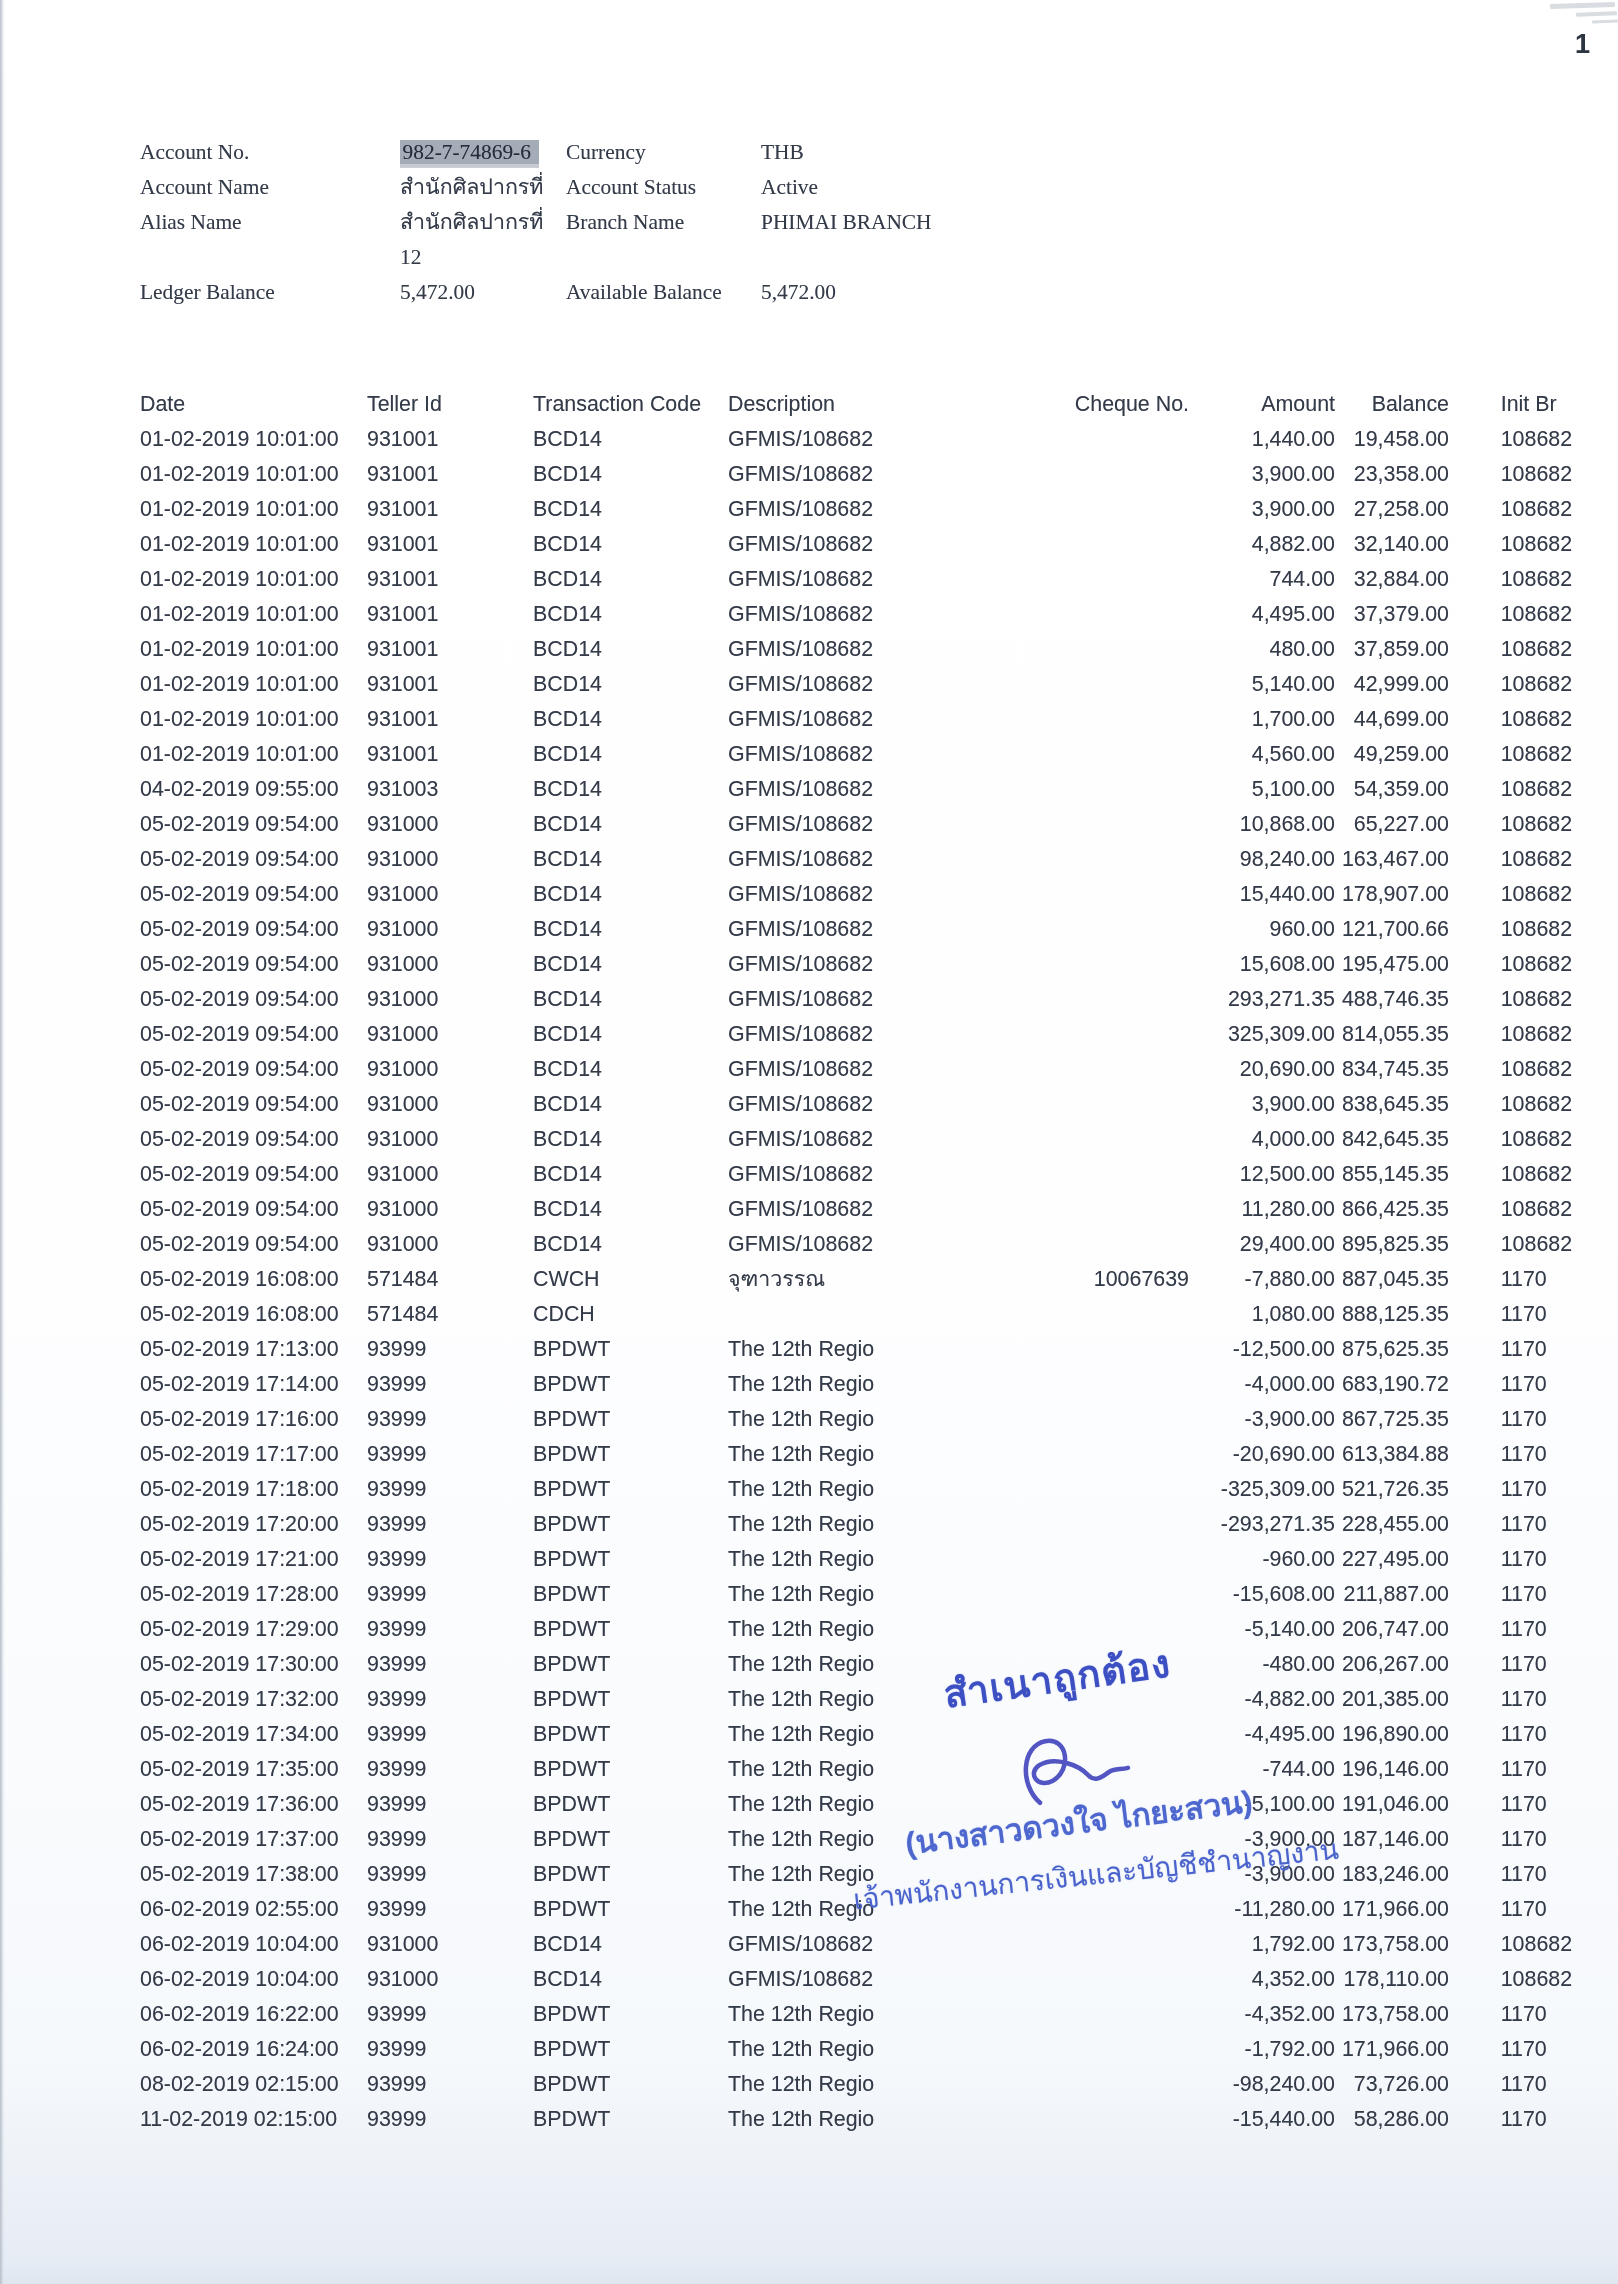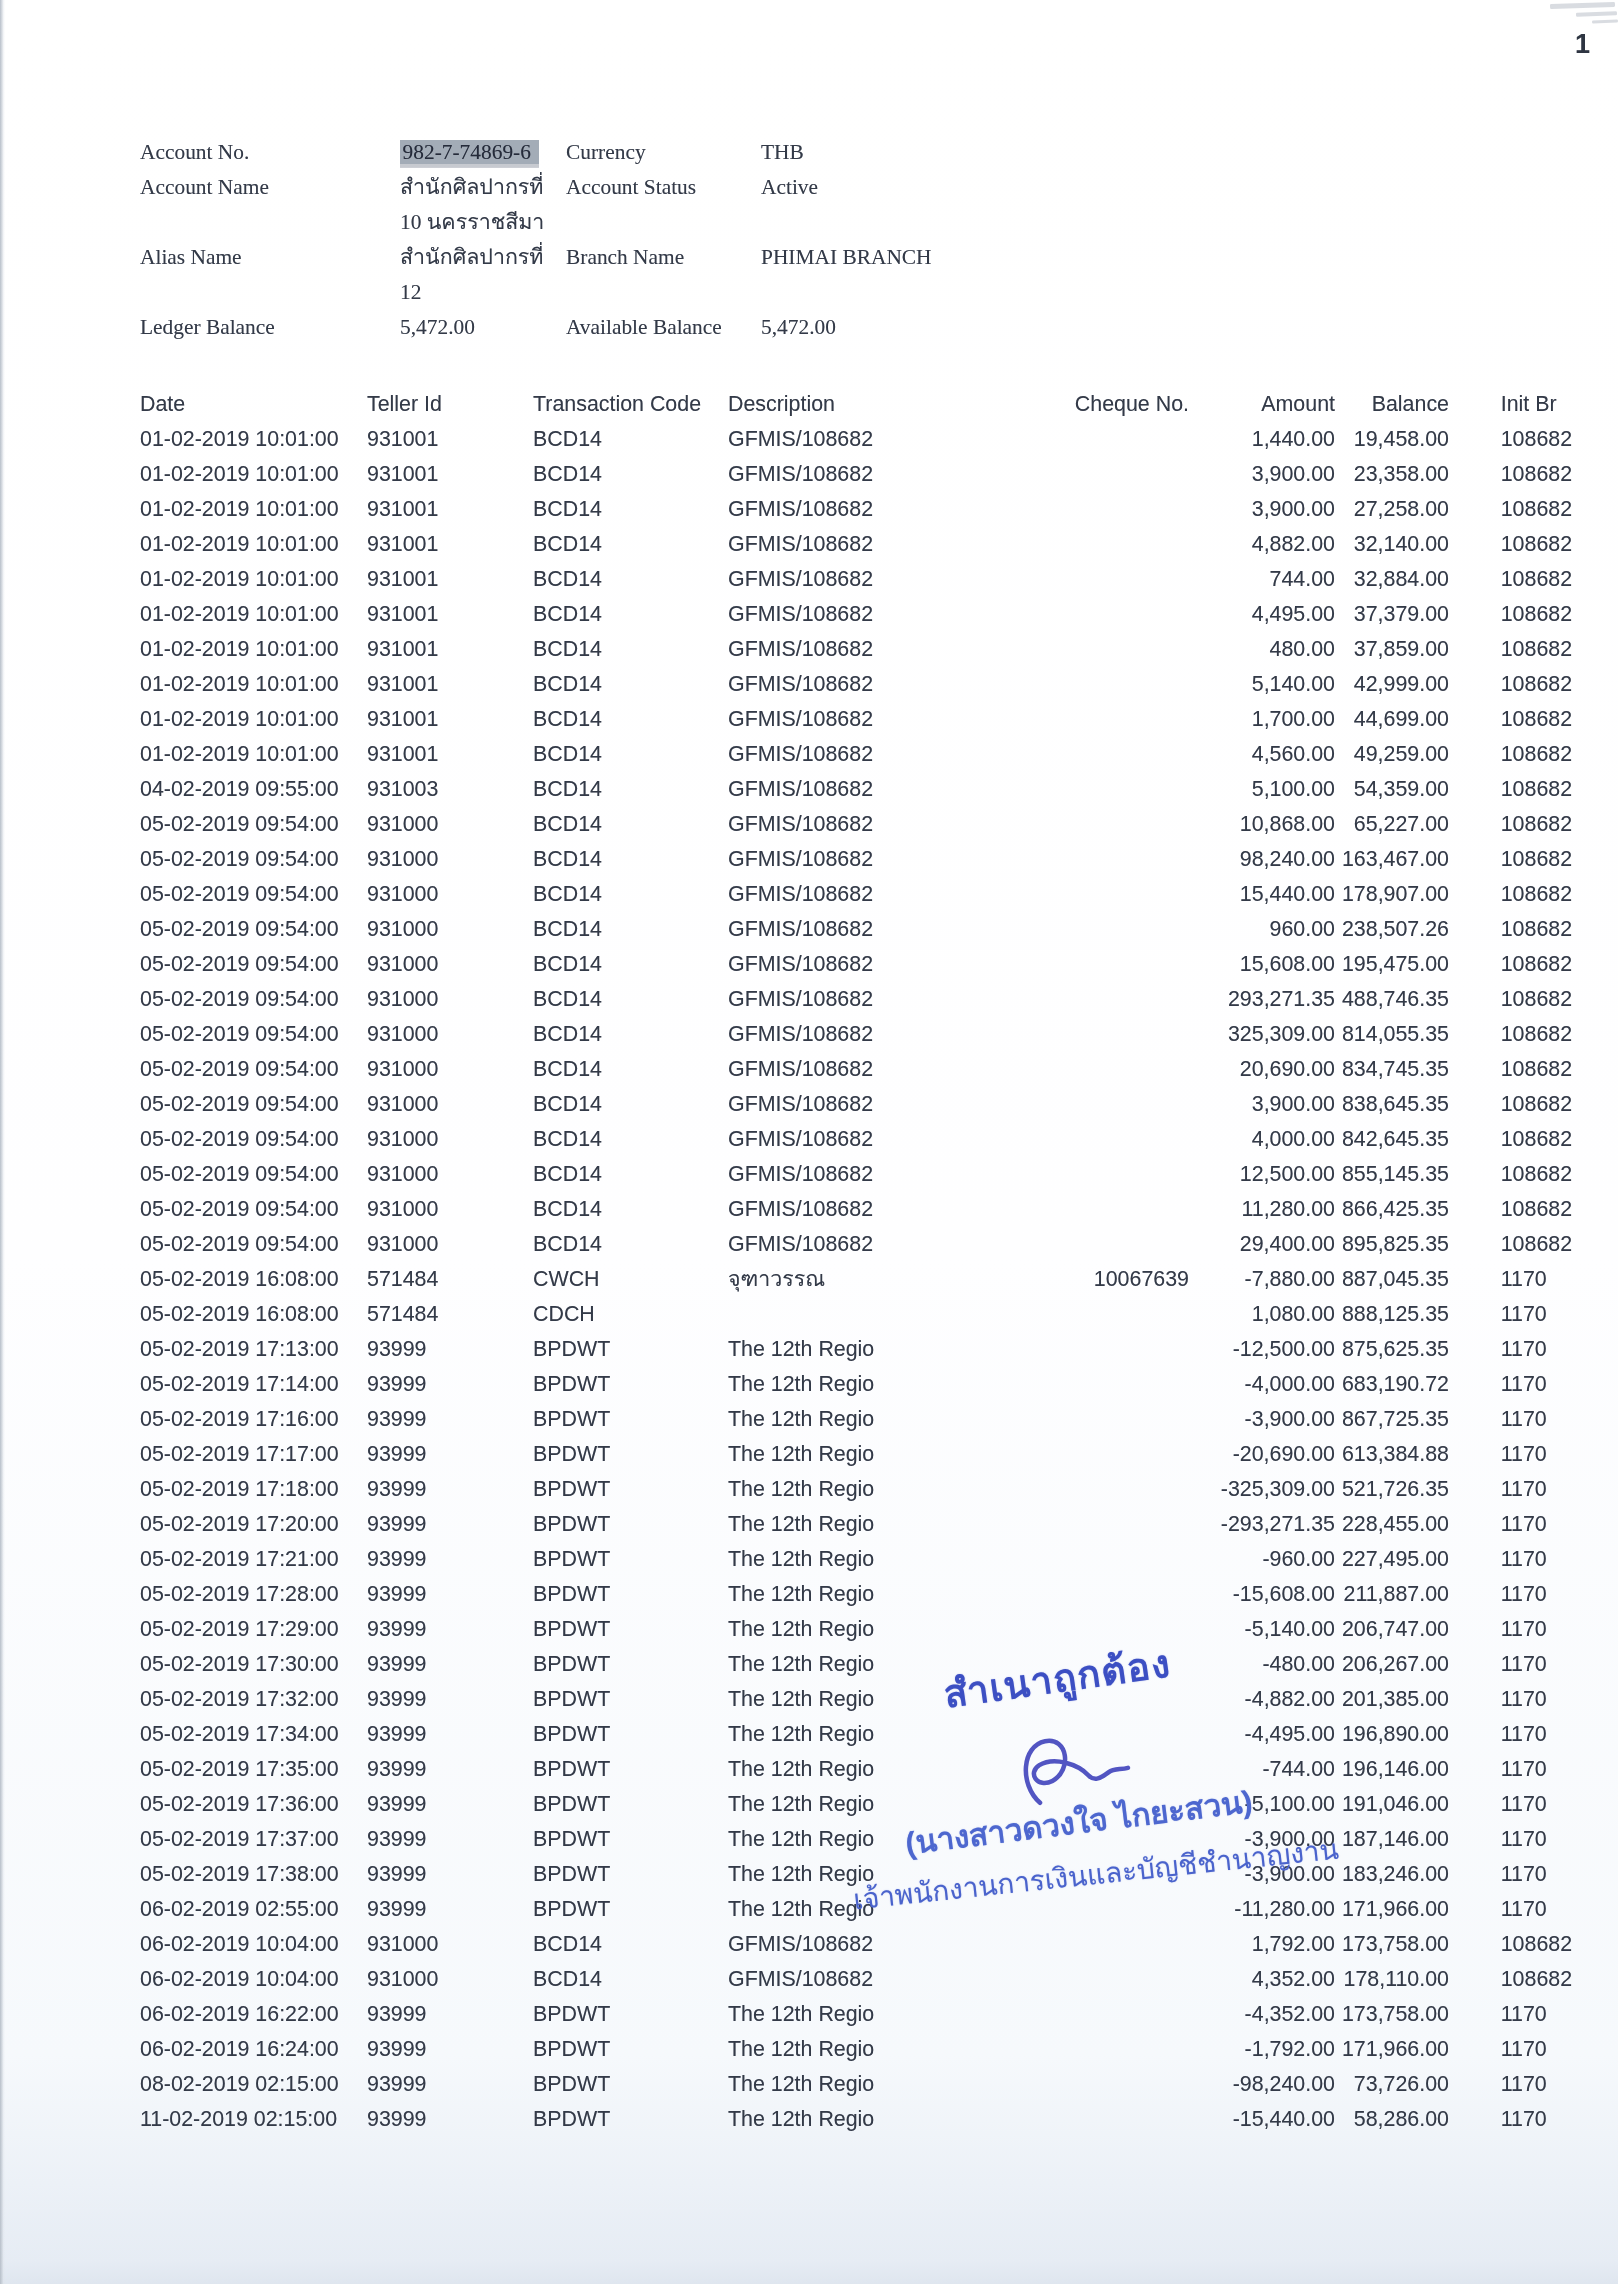--- a/index.html
+++ b/index.html
@@ -71,26 +71,20 @@
       <span class="a-l2">Currency</span>
       <span class="a-v2">THB</span>
     </div>
     <div class="a-row">
       <span class="a-l1">Account Name</span>
       <span class="a-v1">สำนักศิลปากรที่</span>
       <span class="a-l2">Account Status</span>
       <span class="a-v2">Active</span>
     </div>
     <div class="a-row">
-      <span class="a-l1"></span>
-      <span class="a-v1">10 นครราชสีมา</span>
-      <span class="a-l2"></span>
-      <span class="a-v2"></span>
-    </div>
-    <div class="a-row">
       <span class="a-l1">Alias Name</span>
       <span class="a-v1">สำนักศิลปากรที่</span>
       <span class="a-l2">Branch Name</span>
       <span class="a-v2">PHIMAI BRANCH</span>
     </div>
     <div class="a-row">
       <span class="a-l1"></span>
       <span class="a-v1">12</span>
       <span class="a-l2"></span>
       <span class="a-v2"></span>
@@ -255,21 +249,21 @@
           <span class="cell c-balance">178,907.00</span>
           <span class="cell c-init">108682</span>
         </div>
         <div class="trow">
           <span class="cell c-date">05-02-2019 09:54:00</span>
           <span class="cell c-teller">931000</span>
           <span class="cell c-code">BCD14</span>
           <span class="cell c-desc">GFMIS/108682</span>
           <span class="cell c-cheque"></span>
           <span class="cell c-amount">960.00</span>
-          <span class="cell c-balance">238,507.26</span>
+          <span class="cell c-balance">121,700.66</span>
           <span class="cell c-init">108682</span>
         </div>
         <div class="trow">
           <span class="cell c-date">05-02-2019 09:54:00</span>
           <span class="cell c-teller">931000</span>
           <span class="cell c-code">BCD14</span>
           <span class="cell c-desc">GFMIS/108682</span>
           <span class="cell c-cheque"></span>
           <span class="cell c-amount">15,608.00</span>
           <span class="cell c-balance">195,475.00</span>

